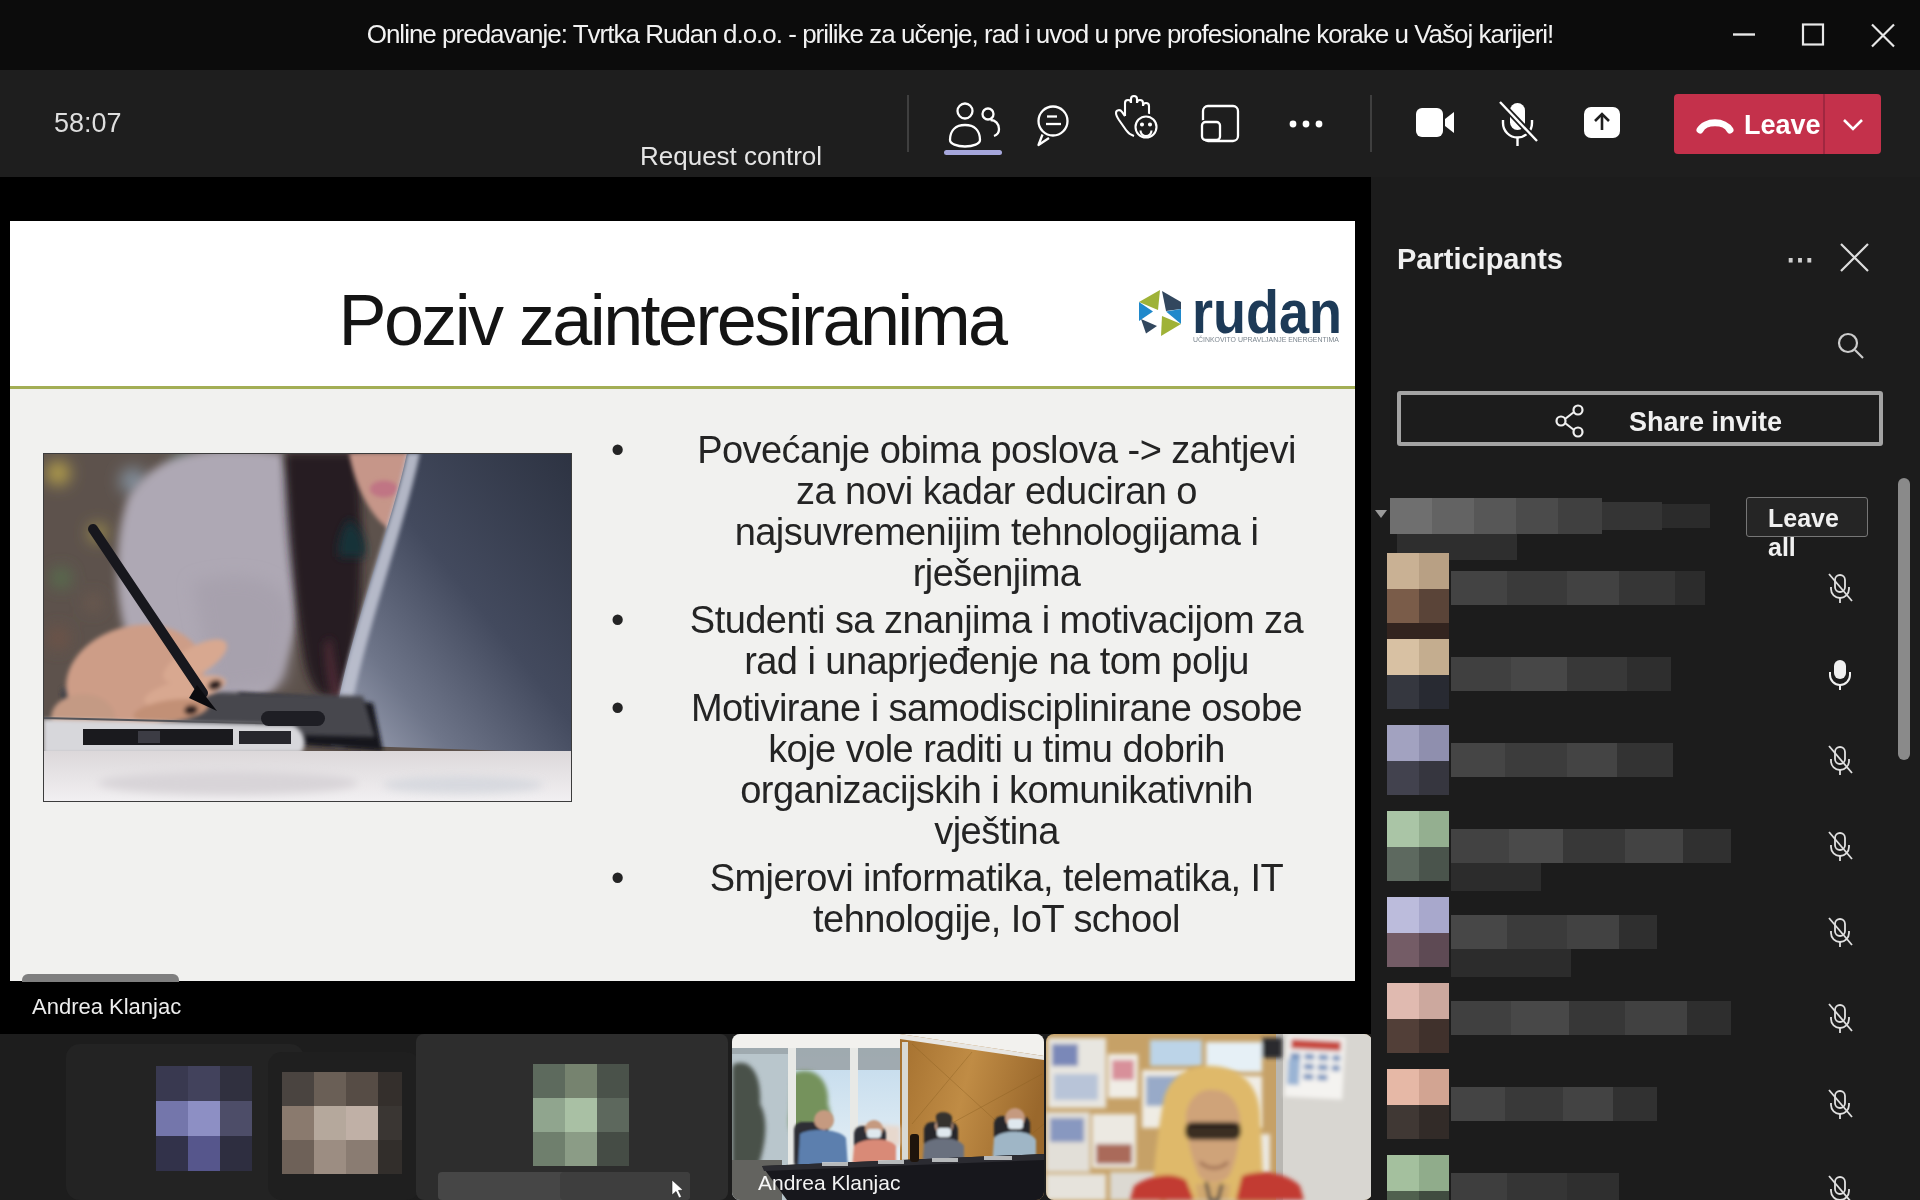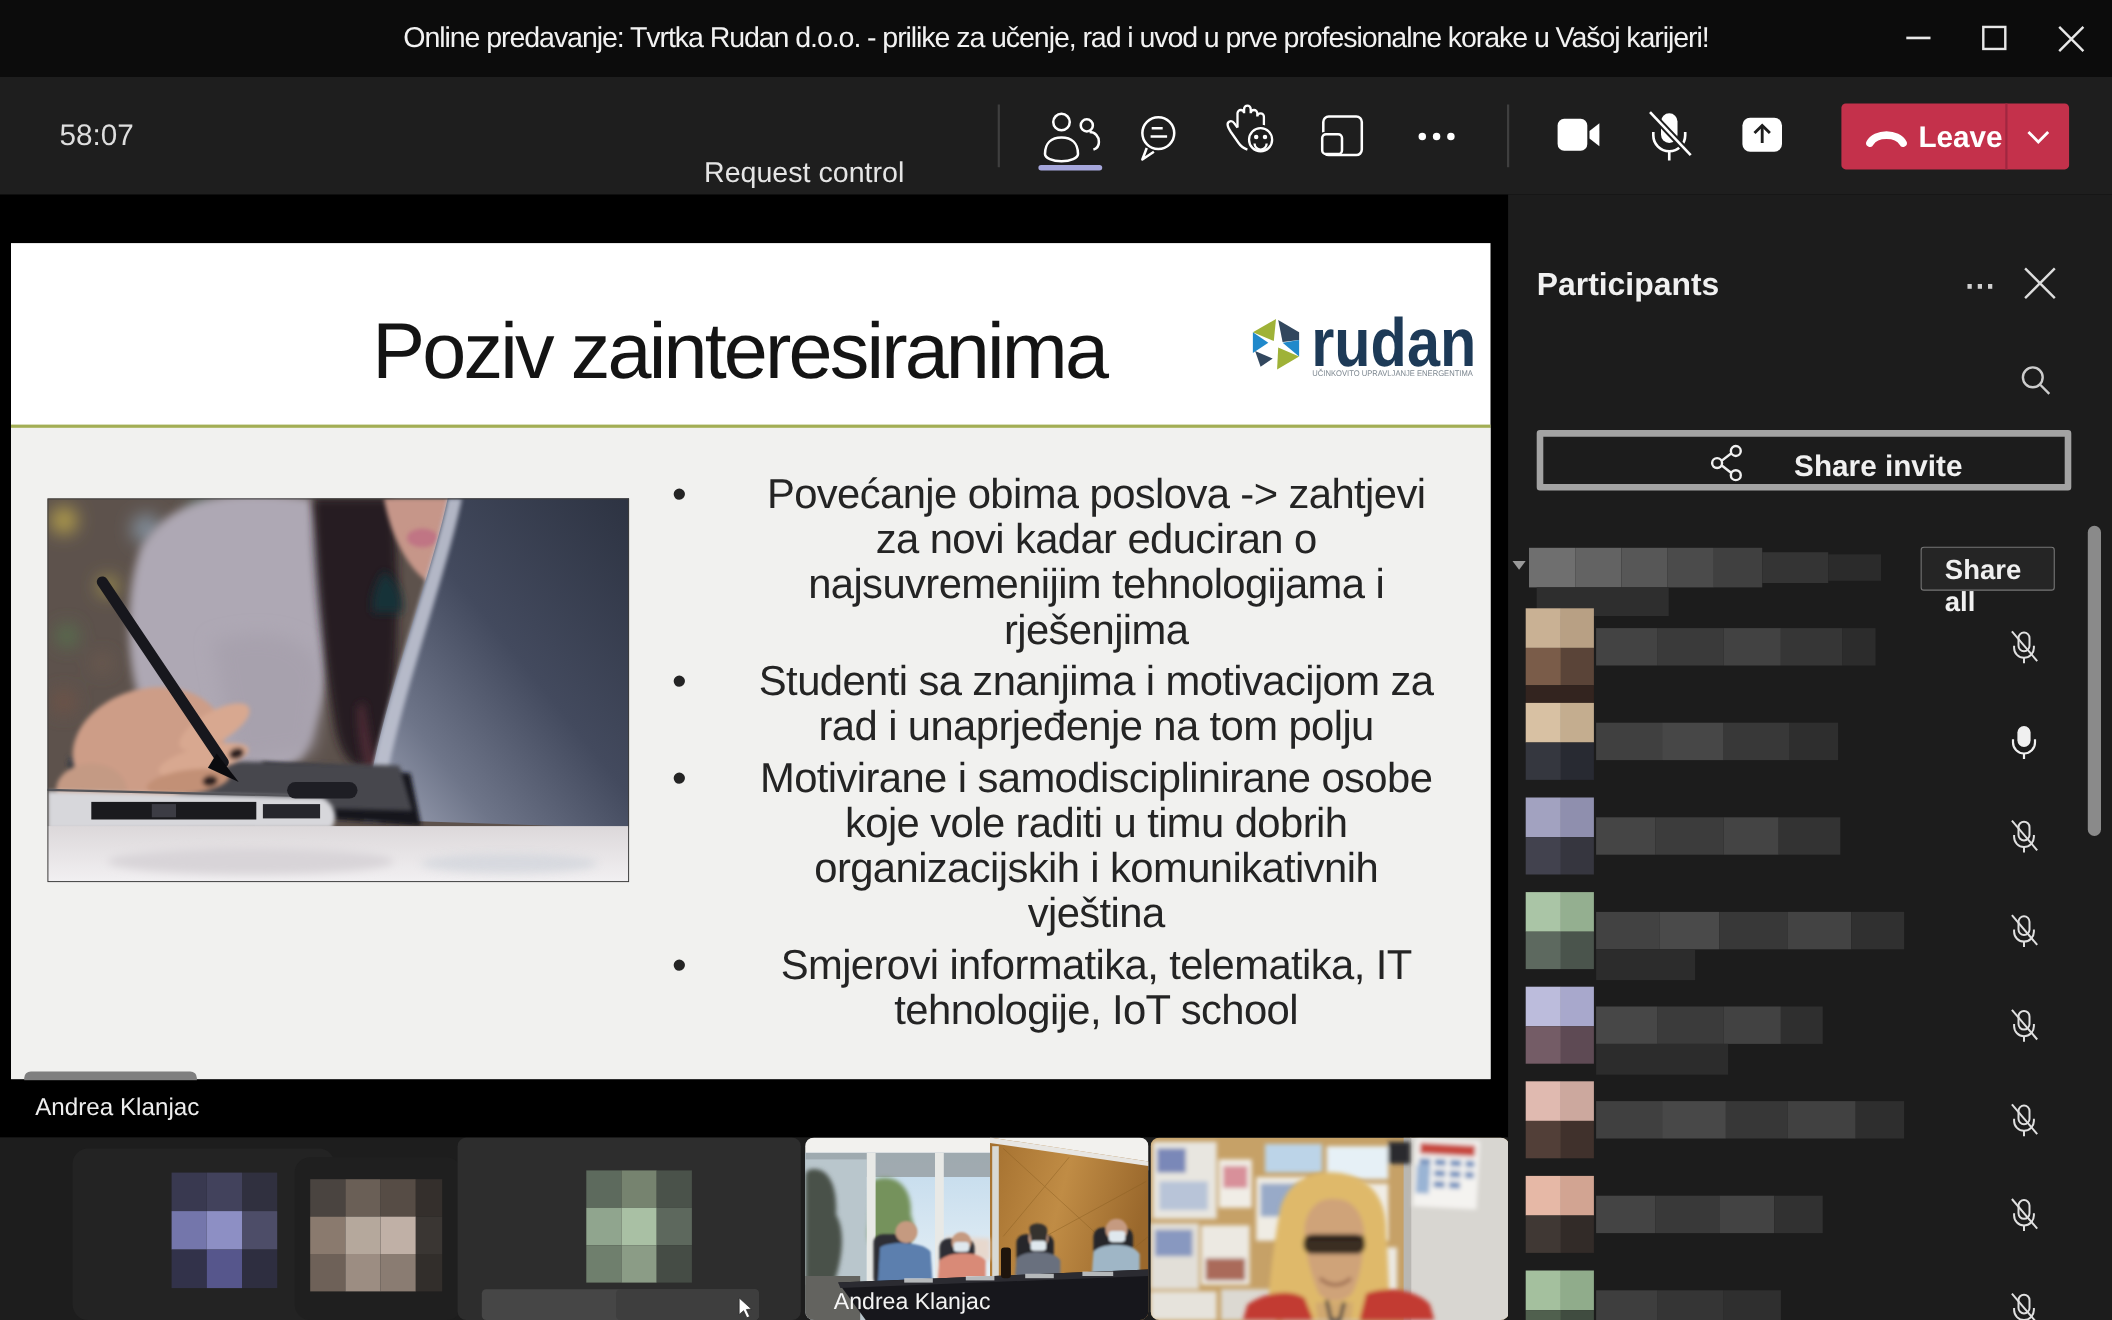--- a/index.html
+++ b/index.html
@@ -33,21 +33,21 @@
 
   
   #filmstrip { left:0; top:857px; width:1371px; height:166px; background:#1d1d1d; }
 
   
   #panel { left:1371px; top:177px; width:549px; height:1023px; background:#1c1c1c; color:#fff; }
   #ptitle { left:26px; top:66px; font-size:29px; font-weight:bold; color:#f0f0f0; }
   #pdots { left:415px; top:66px; font-size:28px; font-weight:bold; color:#d0d0d0; letter-spacing:3px; }
   #invite { left:24px; top:141px; width:488px; height:57px; background:#2e2e2e; border-radius:4px; }
   #invite span { position:absolute; left:19px; top:14px; color:#909090; font-size:27px; }
-  #shareinvite { left:26px; top:214px; width:486px; height:55px; border:6px solid #a3a3a3; border-radius:3px; }
+  #shareinvite { left:26px; top:214px; width:486px; height:55px; border:4px solid #a3a3a3; border-radius:3px; }
   #shareinvite span { position:absolute; left:228px; top:12px; color:#f0f0f0; font-size:27px; font-weight:bold; }
   #muteall { left:375px; top:320px; width:122px; height:40px; border:1px solid #767676; border-radius:3px; background:#252525;}
   #muteall span { position:absolute; left:21px; top:6px; color:#f0f0f0; font-size:25px; font-weight:bold; }
   #scrollbar { left:527px; top:301px; width:12px; height:282px; background:#8a8a8a; border-radius:6px; }
 </style>
 </head>
 <body>
 <div id="root">
   <div class="abs" id="titlebar">
     <div class="abs" id="titletext">Online predavanje: Tvrtka Rudan d.o.o. - prilike za učenje, rad i uvod u prve profesionalne korake u Vašoj karijeri!</div>
@@ -454,21 +454,21 @@
         <span>Share invite</span>
       </div>
     <svg class="abs" style="left:178px;top:222px;width:44px;height:44px" viewBox="0 0 44 44">
       <circle cx="29" cy="11" r="4.5" stroke="#f0f0f0" stroke-width="2.2" fill="none"></circle>
       <circle cx="12" cy="22" r="4.5" stroke="#f0f0f0" stroke-width="2.2" fill="none"></circle>
       <circle cx="29" cy="33" r="4.5" stroke="#f0f0f0" stroke-width="2.2" fill="none"></circle>
       <line x1="16" y1="20" x2="25" y2="13" stroke="#f0f0f0" stroke-width="2.2"></line>
       <line x1="16" y1="24" x2="25" y2="31" stroke="#f0f0f0" stroke-width="2.2"></line>
     </svg>
     <div class="abs" id="muteall">
-        <span>Share all</span>
+        <span>Leave all</span>
       </div>
     <svg class="abs" style="left:0;top:300px;width:549px;height:723px" viewBox="0 0 549 723">
       <defs>
         <g id="mo" fill="none" stroke="#e0e0e0" stroke-width="1.8">
           <rect x="-5" y="-13" width="10" height="17" rx="5"></rect>
           <path d="M-9,-1 v2 a9,9 0 0 0 18,0 v-2"></path>
           <line x1="0" y1="10" x2="0" y2="15"></line>
           <line x1="-11" y1="-14" x2="12" y2="13"></line>
         </g>
         <g id="mi">

